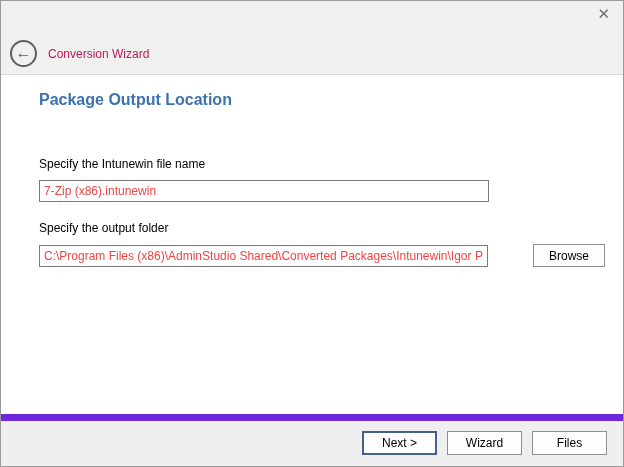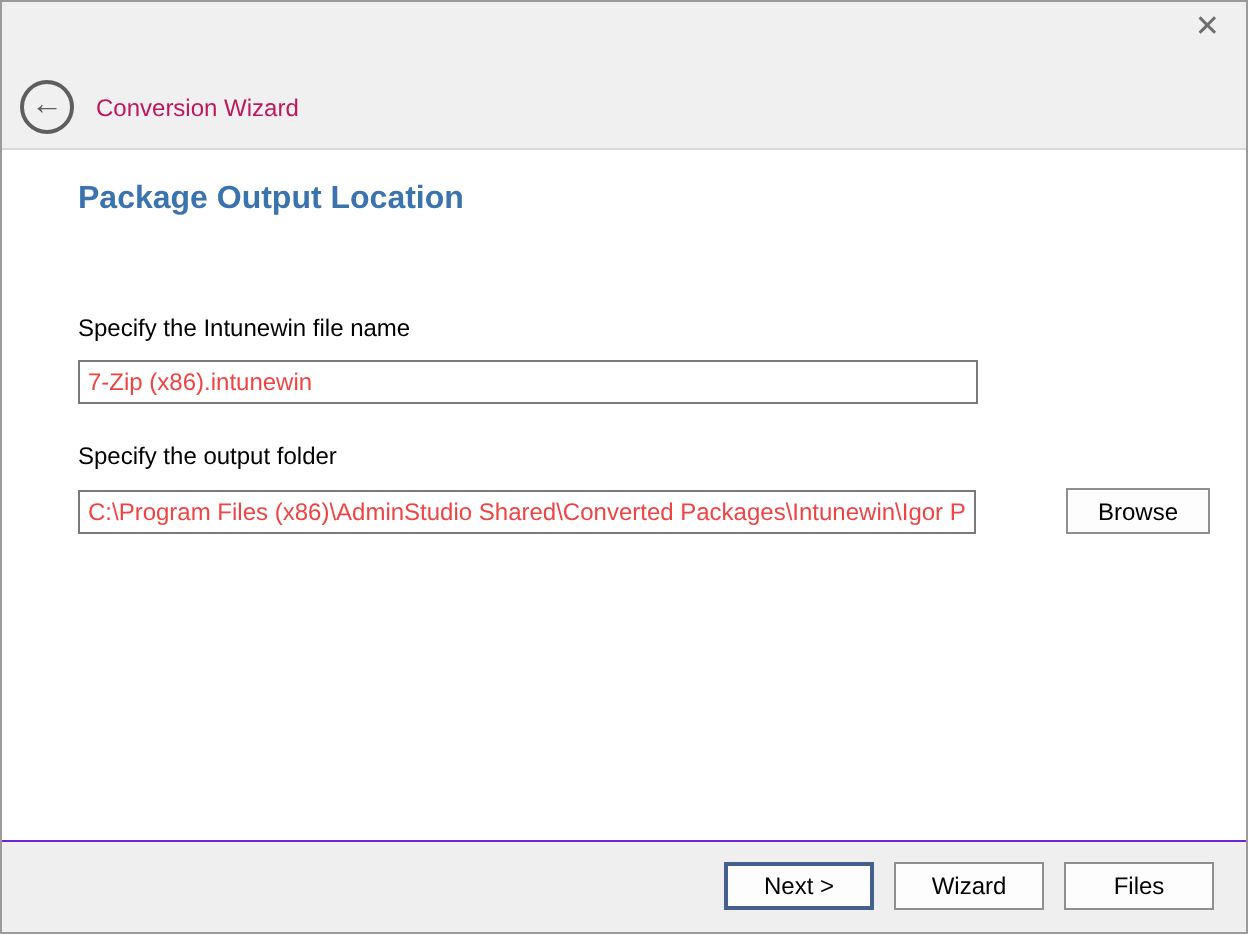--- a/index.html
+++ b/index.html
@@ -92,21 +92,21 @@
     color: #000000;
     padding: 0;
   }
   .browse-btn { left: 508px; top: 243px; width: 72px; height: 23px; margin-left: 24px; }
   
   .footer {
     position: absolute;
     left: 0; right: 0; bottom: 0;
     height: 45px;
     background: #efefef;
-    border-top: 1px solid #6d28d9;
+    border-top: 7px solid #6d28d9;
   }
   .footer .btn { top: 10px; width: 75px; height: 24px; }
   .next-btn   { left: 361px; border: 2px solid #44618e; }
   .cancel-btn { left: 446px; }
   .help-btn   { left: 531px; }
 </style>
 </head>
 <body>
 
 <div class="window">

